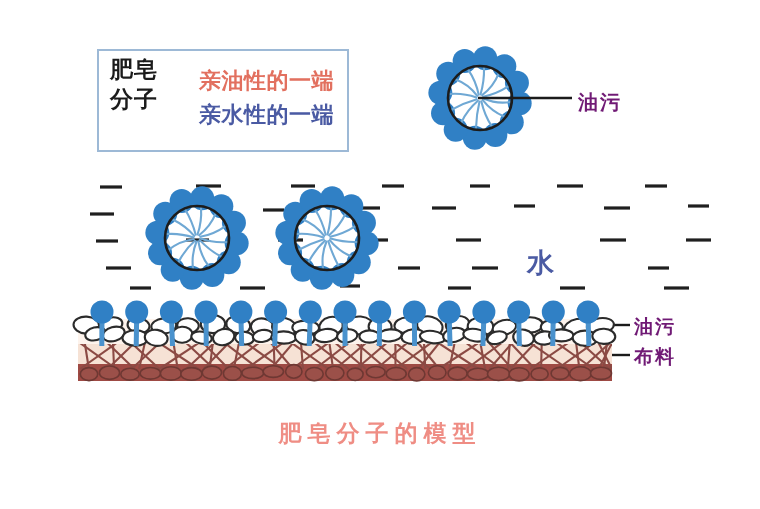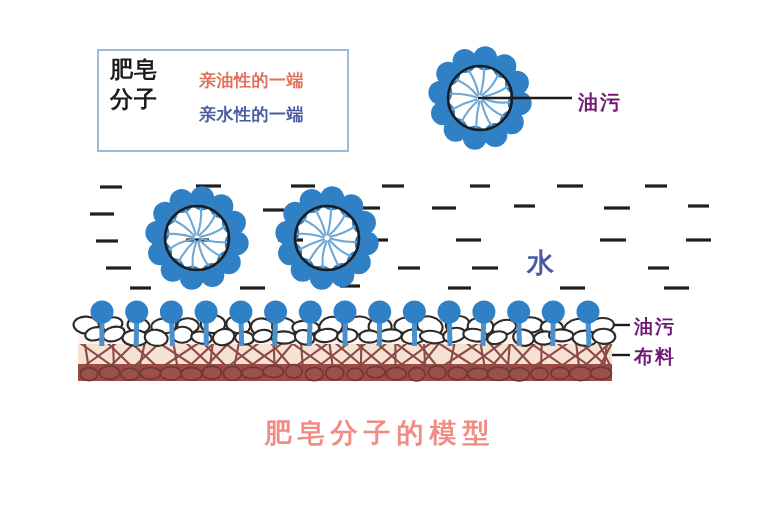--- a/index.html
+++ b/index.html
@@ -47,21 +47,21 @@
     font-size: 23px;
     line-height: 30px;
     letter-spacing: 1px;
     color: #1b1b1b;
     font-weight: 700;
     font-family: "Liberation Sans", "DejaVu Sans", sans-serif;
     white-space: pre;
   }
   .legend-line {
     position: absolute;
-    font-size: 17px;
+    font-size: 22px;
     line-height: 20px;
     letter-spacing: 0.5px;
     white-space: nowrap;
     font-weight: 700;
     font-family: "Liberation Sans", "DejaVu Sans", sans-serif;
   }
   .legend-line.oil {
     left: 199px;
     top: 71px;
     color: #e2705f;
@@ -99,21 +99,21 @@
     font-family: "Liberation Sans", "DejaVu Sans", sans-serif;
   }
 
   
   #caption {
     position: absolute;
     left: 0;
     top: 418px;
     width: 760px;
     text-align: center;
-    font-size: 27px;
+    font-size: 23px;
     line-height: 30px;
     letter-spacing: 6px;
     color: #ef8d84;
     font-weight: 700;
     font-family: "Liberation Sans", "DejaVu Sans", sans-serif;
   }
 </style>
 </head>
 <body>
 

